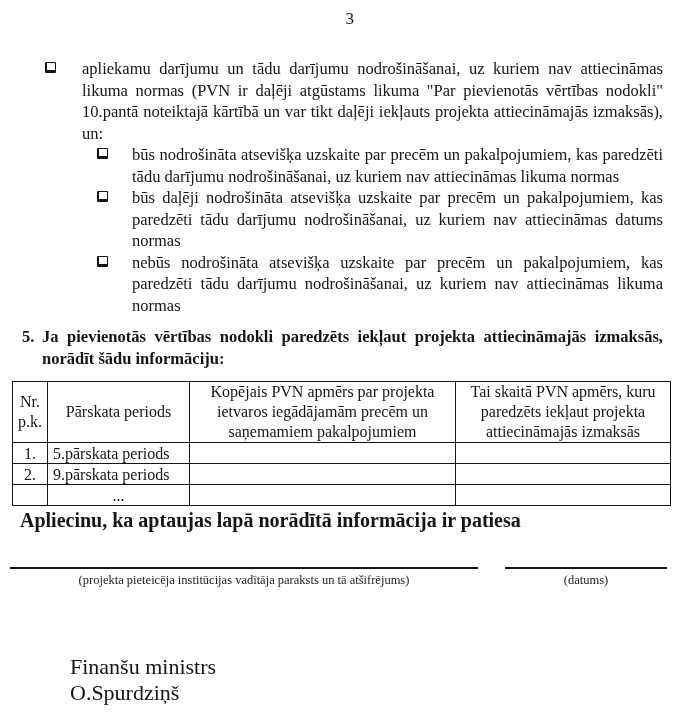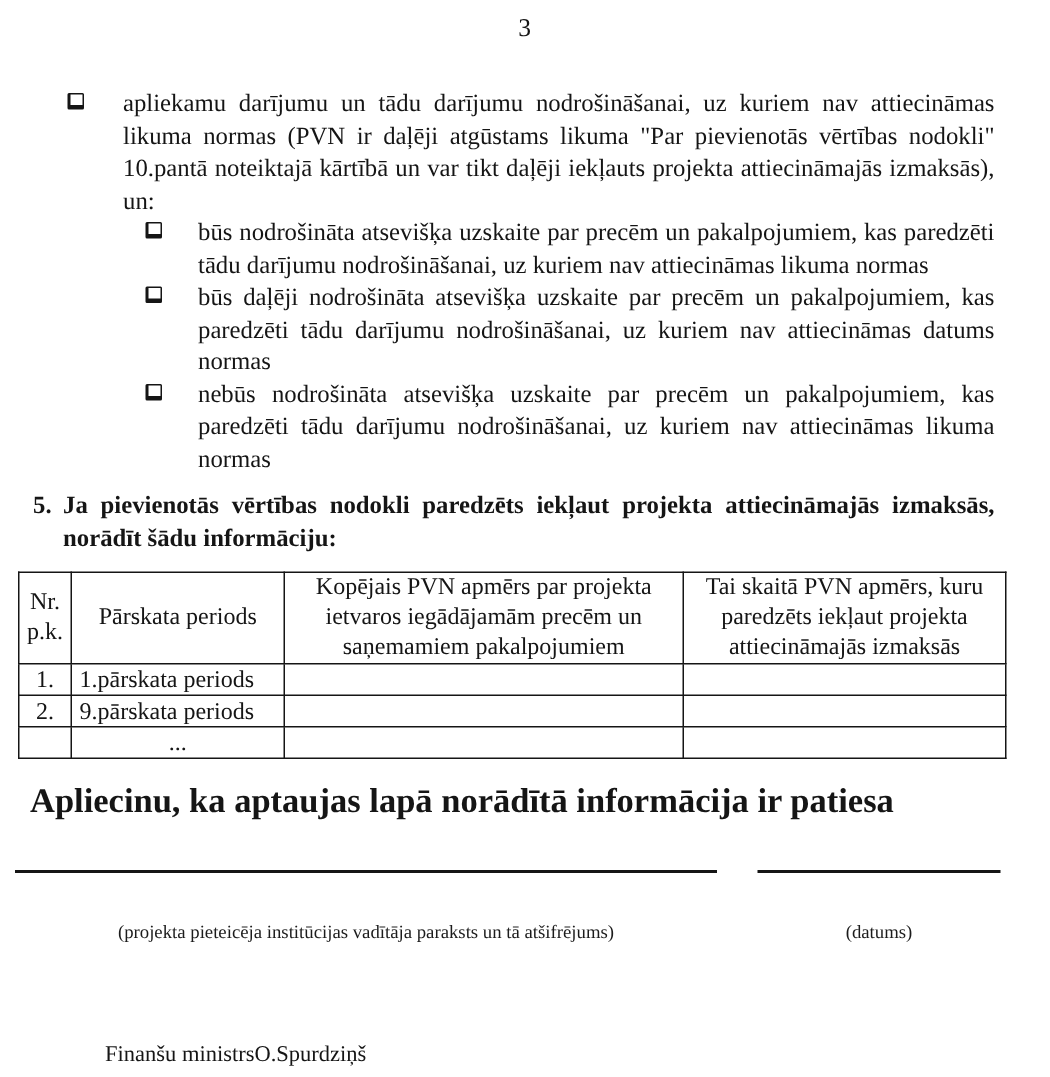--- a/index.html
+++ b/index.html
@@ -80,49 +80,50 @@
   .col-nr    { width: 35px; }
   .col-per   { width: 142px; }
   .col-total { width: 266px; }
   .col-incl  { width: 215px; }
   td.c-nr  { text-align: center; }
   td.c-per { text-align: left; }
   tr.r-dots td.c-per { text-align: center; }
   tr.r-total td.c-per { text-align: right; padding-right: 6px; }
 
   .affirmation {
-    margin: 17px 30px 0 20px;
+    margin: 4px 30px 0 20px;
     font-weight: bold;
-    font-size: 23px;
+    font-size: 20px;
     line-height: 21px;
   }
 
   .sig-row {
     display: flex;
     margin-top: 36px;
     padding-left: 10px;
   }
   .sig-block { display: flex; flex-direction: column; }
   .sig-left  { width: 468px; }
   .sig-gap   { width: 27px; }
   .sig-right { width: 162px; }
   .sig-line  { border-top: 2px solid #151515; height: 0; }
   .sig-caption {
     text-align: center;
     font-size: 12.5px;
     line-height: 16px;
     padding-top: 3px;
     color: #1c1c1c;
-    margin-top: 28px;
   }
 
   .footer-row {
     display: flex;
+    justify-content: space-between;
     margin: 66px 73px 0 70px;
-    font-size: 15px;
+    font-size: 22px;
+    flex-direction: column;
   }
 </style>
 </head>
 <body>
 
 <div class="page">
 
   <div class="page-number">3</div>
 
   <div class="main-item">
@@ -161,21 +162,21 @@
       <tr>
         <th>Nr. p.k.</th>
         <th>Pārskata periods</th>
         <th>Kopējais PVN apmērs par projekta ietvaros iegādājamām precēm un saņemamiem pakalpojumiem</th>
         <th>Tai skaitā PVN apmērs, kuru paredzēts iekļaut projekta attiecināmajās izmaksās</th>
       </tr>
     </thead>
     <tbody>
       <tr>
         <td class="c-nr">1.</td>
-        <td class="c-per">1.pārskata periods</td>
+        <td class="c-per">5.pārskata periods</td>
         <td></td>
         <td></td>
       </tr>
       <tr>
         <td class="c-nr">2.</td>
         <td class="c-per">9.pārskata periods</td>
         <td></td>
         <td></td>
       </tr>
       <tr class="r-dots">

